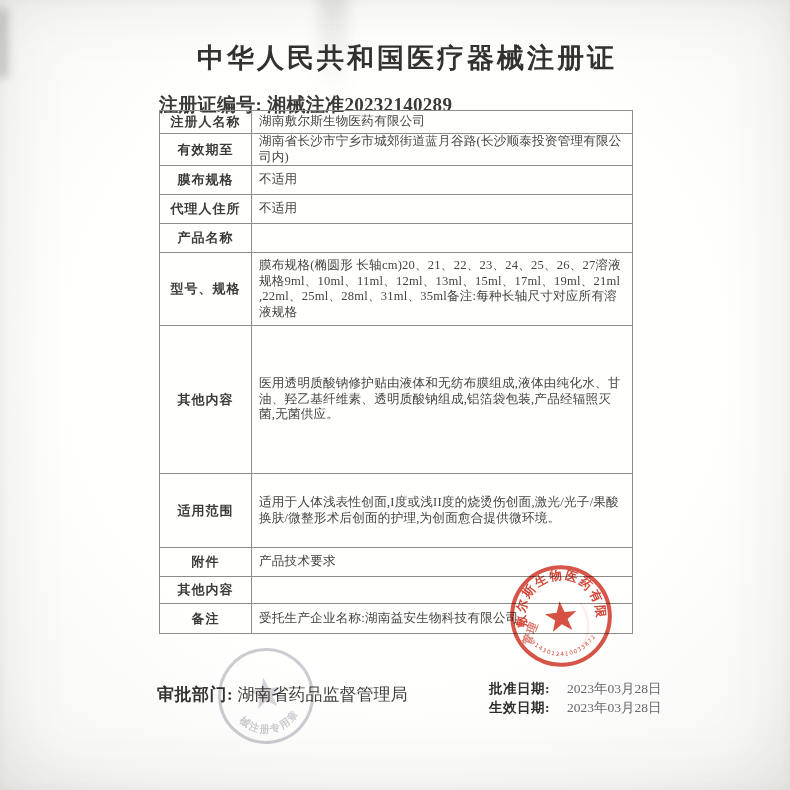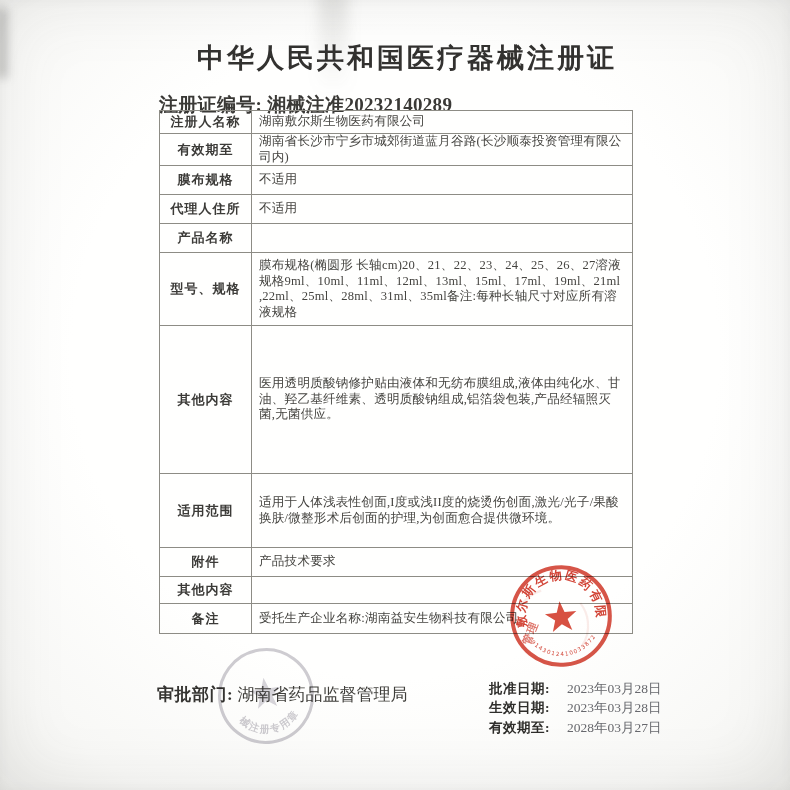--- a/index.html
+++ b/index.html
@@ -136,24 +136,20 @@
 
   <div class="footer-dates">
     <div class="date-line">
       <span class="date-lbl">批准日期:</span>
       <span class="date-val">2023年03月28日</span>
     </div>
     <div class="date-line">
       <span class="date-lbl">生效日期:</span>
       <span class="date-val">2023年03月28日</span>
     </div>
-    <div class="date-line">
-      <span class="date-lbl">有效期至:</span>
-      <span class="date-val">2028年03月27日</span>
-    </div>
   </div>
 
   <div class="company-seal">
     <svg width="122" height="122" viewBox="0 0 140 140">
       <circle cx="70" cy="70" r="56" fill="none" stroke="#cf3728" stroke-width="4.6" opacity="0.92"></circle>
       <defs>
         <path id="arcTop" d="M 31.5,83 A 41,41 0 1 1 108.5,83" fill="none"></path>
         <path id="arcBottom" d="M 26.8,85.7 A 46,46 0 0 0 113.2,85.7" fill="none"></path>
       </defs>
       <text font-size="14" font-weight="bold" fill="#cf3728" letter-spacing="2.4" font-family="Liberation Serif, DejaVu Serif, serif">

